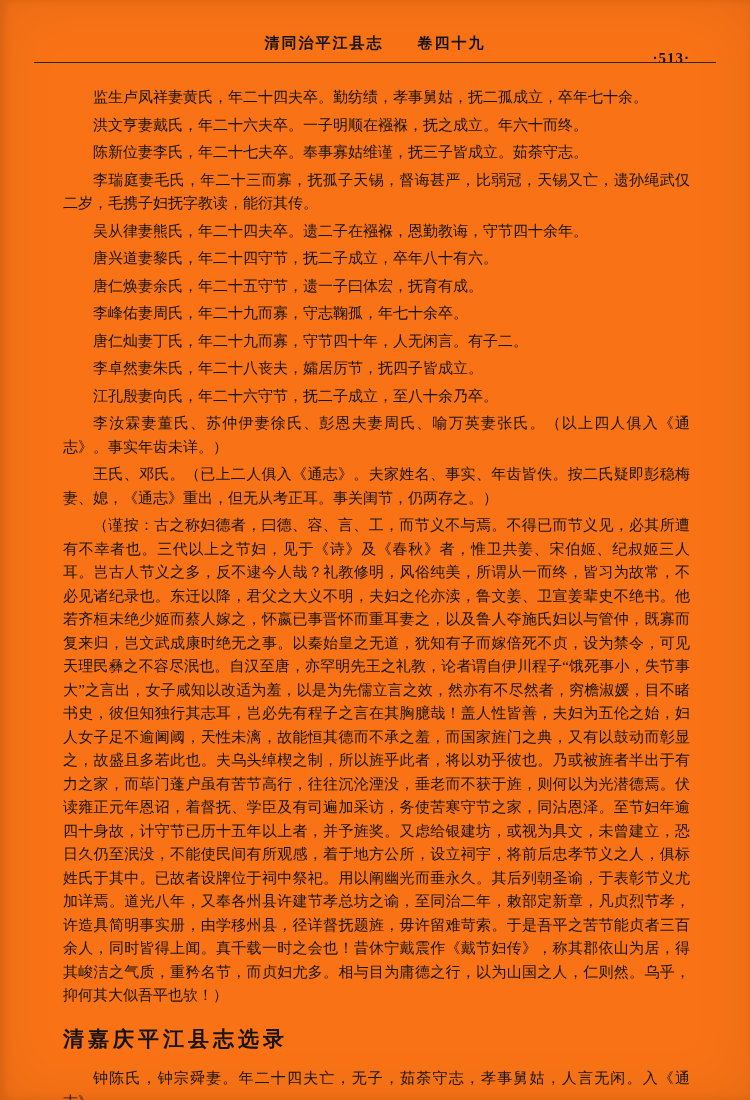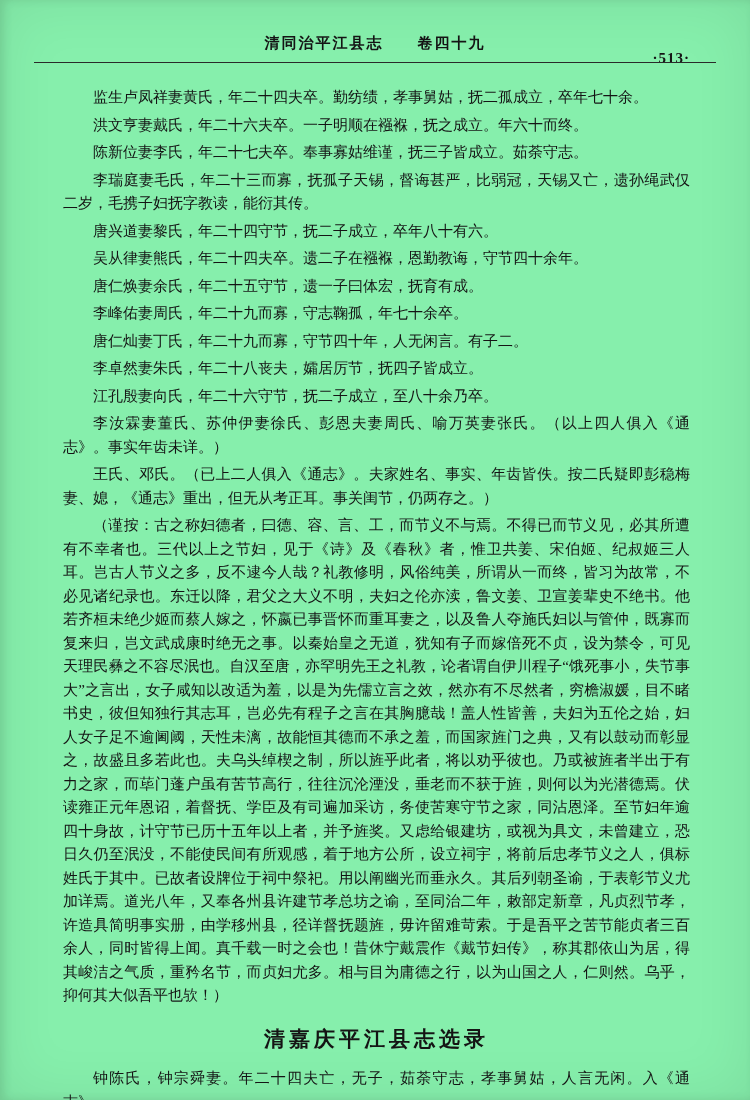--- a/index.html
+++ b/index.html
@@ -1,20 +1,20 @@
 <!DOCTYPE html>
 <html><head>
 <meta charset="utf-8">
 <style>
   html,body{margin:0;padding:0;background:#9a9a98;}
   .page{
     position:relative;
     width:750px;height:1100px;
     margin:0 auto;
-    background:#86efac;
+    background:#f97316;
     box-shadow:inset 0 0 60px rgba(0,0,0,0.08), inset 4px 0 10px rgba(0,0,0,0.10);
     font-family:"Liberation Serif","DejaVu Serif",serif;
     color:#141414;
     overflow:hidden;
   }
   .header{
     position:absolute;top:34px;left:36px;right:36px;height:22px;
   }
   .header-title{
     position:absolute;left:0;right:0;text-align:center;
@@ -36,21 +36,20 @@
   .entry{
     margin:0 0 4px 0;
     text-indent:2em;
   }
   .entry.long{
     margin-top:2px;
     margin-bottom:0;
   }
   .section-heading{
     margin:20px 0 16px 0;
-    text-align:center;
     font-size:21px;font-weight:bold;letter-spacing:4px;
     font-family:"Liberation Serif","DejaVu Serif",serif;
   }
   .selection-entry{
     margin:0;
     text-indent:2em;
   }
 </style>
 </head>
 <body>
@@ -62,22 +61,22 @@
     <div class="header-pageno">·513·</div>
   </div>
 
   <div class="header-rule"></div>
 
   <div class="content">
     <p class="entry">监生卢凤祥妻黄氏，年二十四夫卒。勤纺绩，孝事舅姑，抚二孤成立，卒年七十余。</p>
     <p class="entry">洪文亨妻戴氏，年二十六夫卒。一子明顺在襁褓，抚之成立。年六十而终。</p>
     <p class="entry">陈新位妻李氏，年二十七夫卒。奉事寡姑维谨，抚三子皆成立。茹荼守志。</p>
     <p class="entry">李瑞庭妻毛氏，年二十三而寡，抚孤子天锡，督诲甚严，比弱冠，天锡又亡，遗孙绳武仅二岁，毛携子妇抚字教读，能衍其传。</p>
+    <p class="entry">吴从律妻熊氏，年二十四夫卒。遗二子在襁褓，恩勤教诲，守节四十余年。</p>
     <p class="entry">唐兴道妻黎氏，年二十四守节，抚二子成立，卒年八十有六。</p>
-    <p class="entry">吴从律妻熊氏，年二十四夫卒。遗二子在襁褓，恩勤教诲，守节四十余年。</p>
     <p class="entry">唐仁焕妻余氏，年二十五守节，遗一子曰体宏，抚育有成。</p>
     <p class="entry">李峰佑妻周氏，年二十九而寡，守志鞠孤，年七十余卒。</p>
     <p class="entry">唐仁灿妻丁氏，年二十九而寡，守节四十年，人无闲言。有子二。</p>
     <p class="entry">李卓然妻朱氏，年二十八丧夫，孀居厉节，抚四子皆成立。</p>
     <p class="entry">江孔殷妻向氏，年二十六守节，抚二子成立，至八十余乃卒。</p>
     <p class="entry">李汝霖妻董氏、苏仲伊妻徐氏、彭恩夫妻周氏、喻万英妻张氏。（以上四人俱入《通志》。事实年齿未详。）</p>
     <p class="entry">王氏、邓氏。（已上二人俱入《通志》。夫家姓名、事实、年齿皆佚。按二氏疑即彭稳梅妻、媳，《通志》重出，但无从考正耳。事关闺节，仍两存之。）</p>
     <p class="entry long">（谨按：古之称妇德者，曰德、容、言、工，而节义不与焉。不得已而节义见，必其所遭有不幸者也。三代以上之节妇，见于《诗》及《春秋》者，惟卫共姜、宋伯姬、纪叔姬三人耳。岂古人节义之多，反不逮今人哉？礼教修明，风俗纯美，所谓从一而终，皆习为故常，不必见诸纪录也。东迁以降，君父之大义不明，夫妇之伦亦渎，鲁文姜、卫宣姜辈史不绝书。他若齐桓未绝少姬而蔡人嫁之，怀嬴已事晋怀而重耳妻之，以及鲁人夺施氏妇以与管仲，既寡而复来归，岂文武成康时绝无之事。以秦始皇之无道，犹知有子而嫁倍死不贞，设为禁令，可见天理民彝之不容尽泯也。自汉至唐，亦罕明先王之礼教，论者谓自伊川程子“饿死事小，失节事大”之言出，女子咸知以改适为羞，以是为先儒立言之效，然亦有不尽然者，穷檐淑媛，目不睹书史，彼但知独行其志耳，岂必先有程子之言在其胸臆哉！盖人性皆善，夫妇为五伦之始，妇人女子足不逾阃阈，天性未漓，故能恒其德而不承之羞，而国家旌门之典，又有以鼓动而彰显之，故盛且多若此也。夫乌头绰楔之制，所以旌乎此者，将以劝乎彼也。乃或被旌者半出于有力之家，而荜门蓬户虽有苦节高行，往往沉沦湮没，垂老而不获于旌，则何以为光潜德焉。伏读雍正元年恩诏，着督抚、学臣及有司遍加采访，务使苦寒守节之家，同沾恩泽。至节妇年逾四十身故，计守节已历十五年以上者，并予旌奖。又虑给银建坊，或视为具文，未曾建立，恐日久仍至泯没，不能使民间有所观感，着于地方公所，设立祠宇，将前后忠孝节义之人，俱标姓氏于其中。已故者设牌位于祠中祭祀。用以阐幽光而垂永久。其后列朝圣谕，于表彰节义尤加详焉。道光八年，又奉各州县许建节孝总坊之谕，至同治二年，敕部定新章，凡贞烈节孝，许造具简明事实册，由学移州县，径详督抚题旌，毋许留难苛索。于是吾平之苦节能贞者三百余人，同时皆得上闻。真千载一时之会也！昔休宁戴震作《戴节妇传》，称其郡依山为居，得其峻洁之气质，重矜名节，而贞妇尤多。相与目为庸德之行，以为山国之人，仁则然。乌乎，抑何其大似吾平也欤！）</p>
 
     <h2 class="section-heading">清嘉庆平江县志选录</h2>

